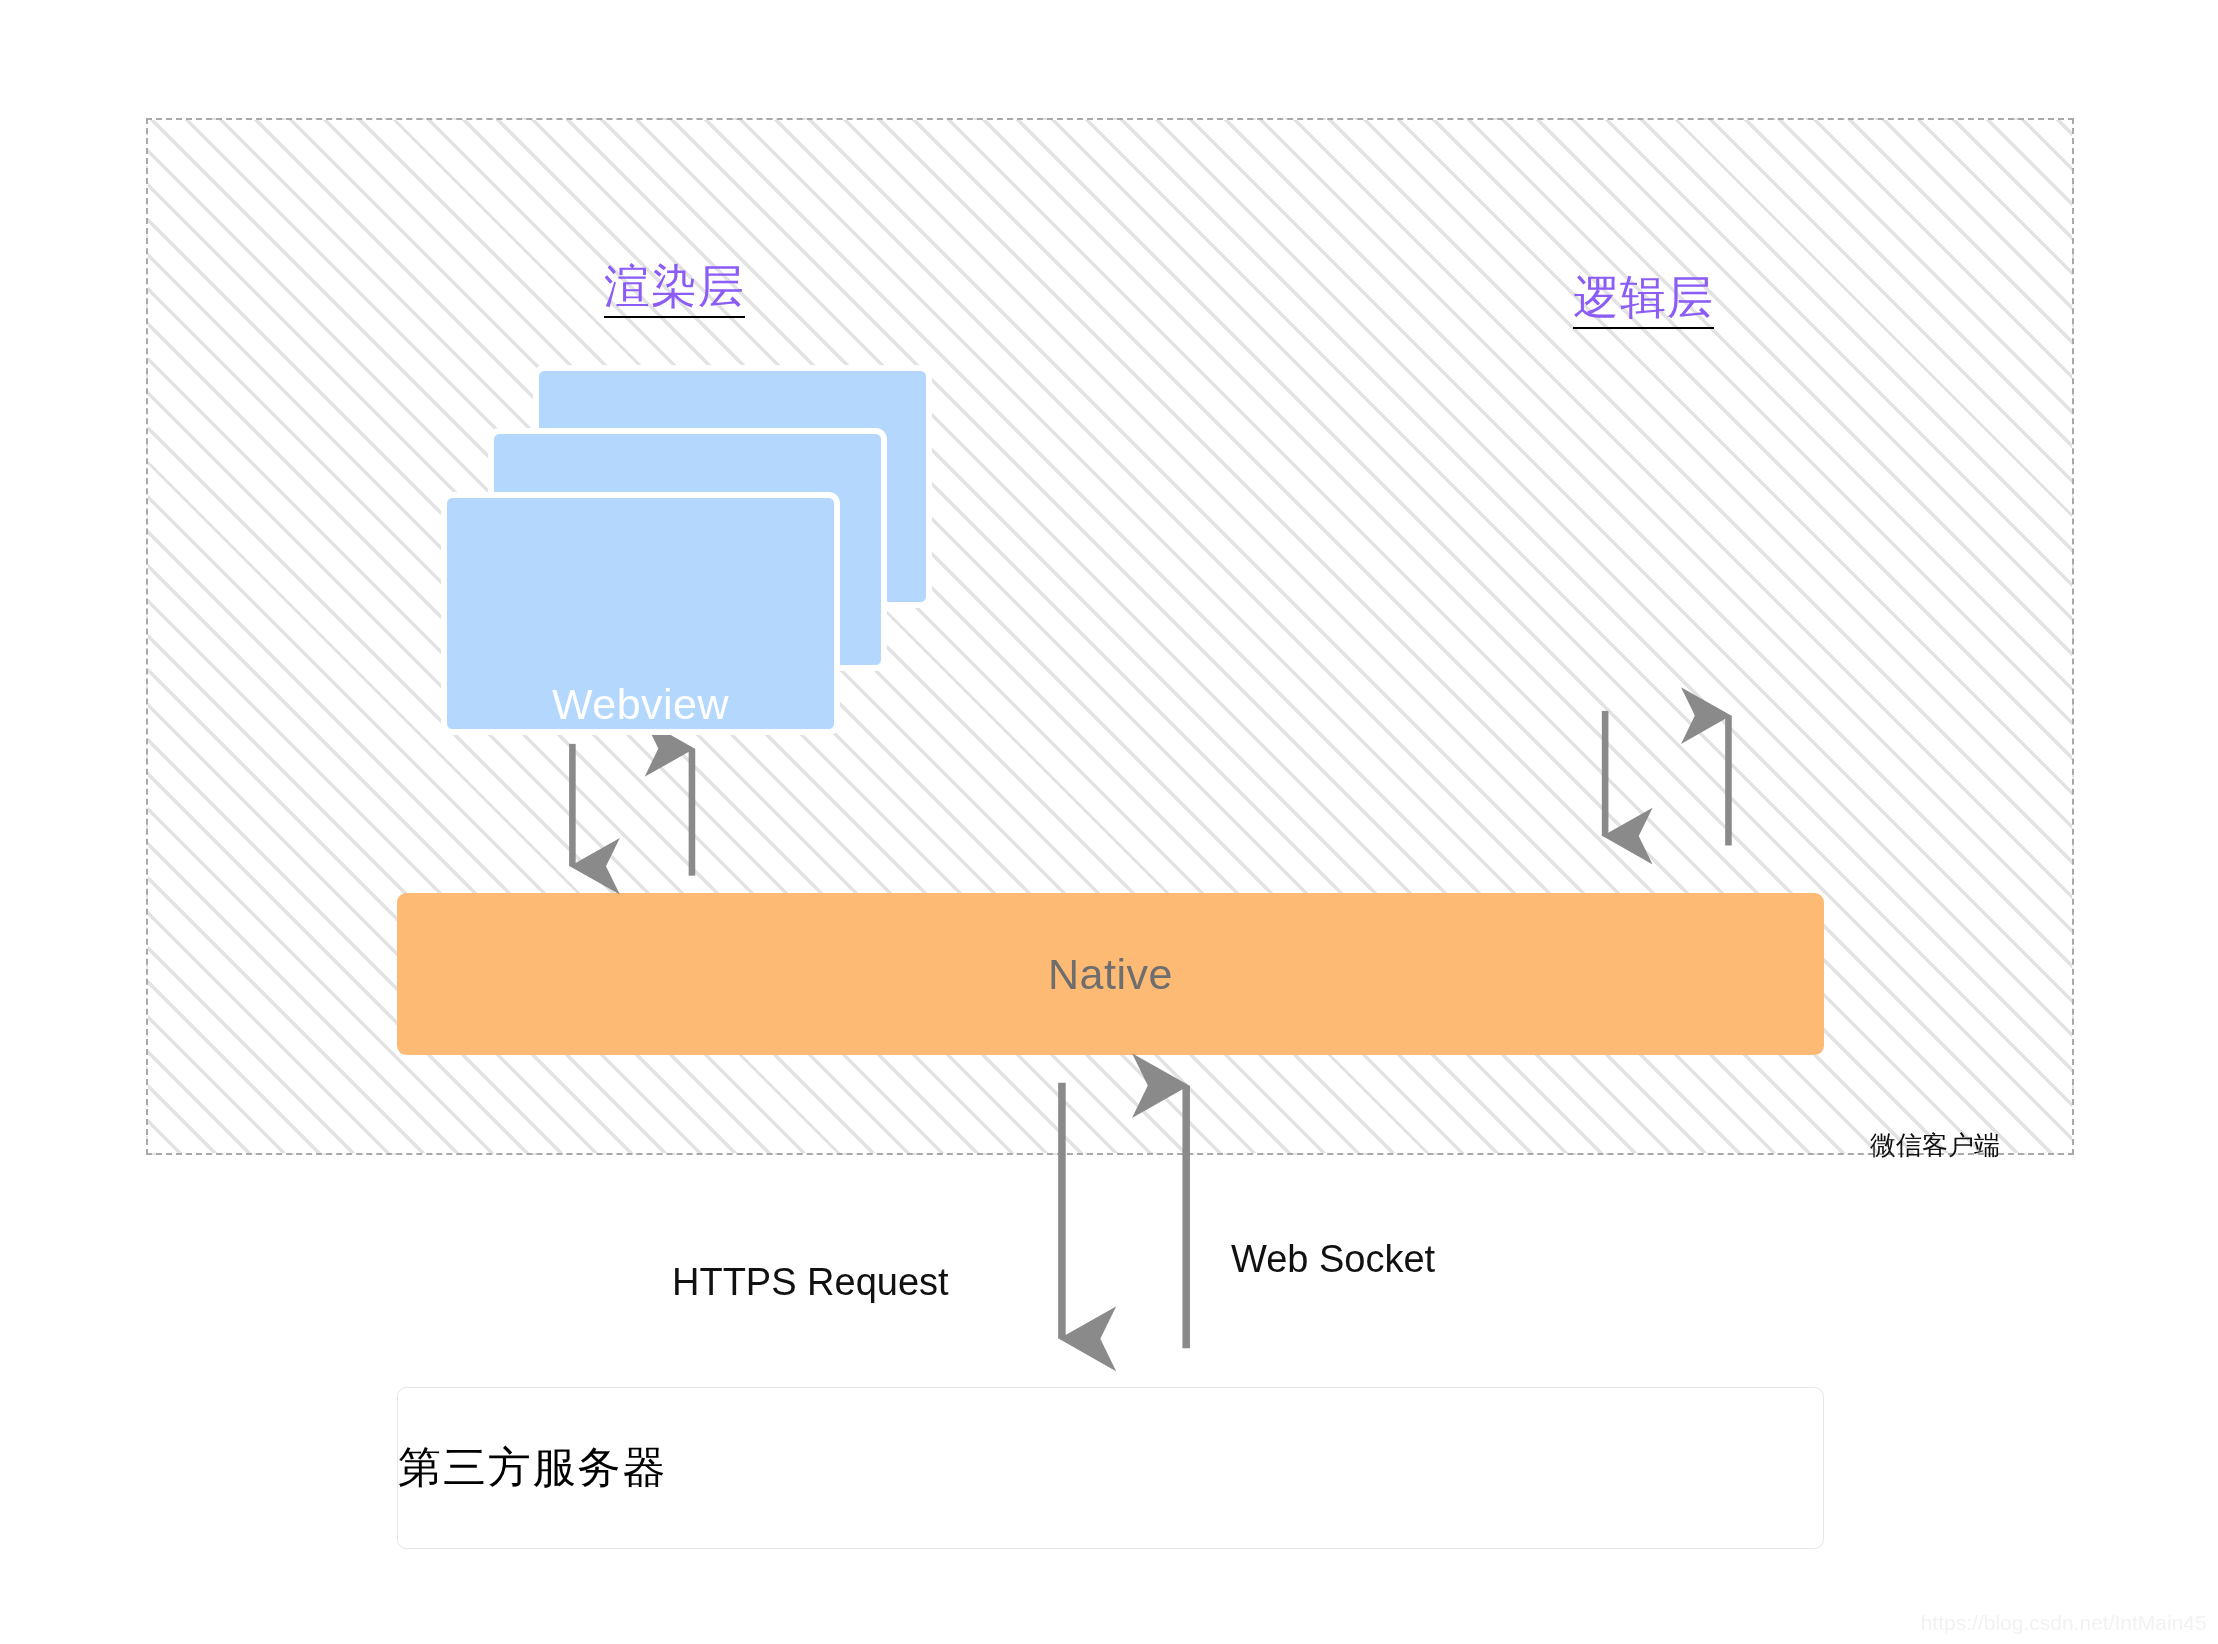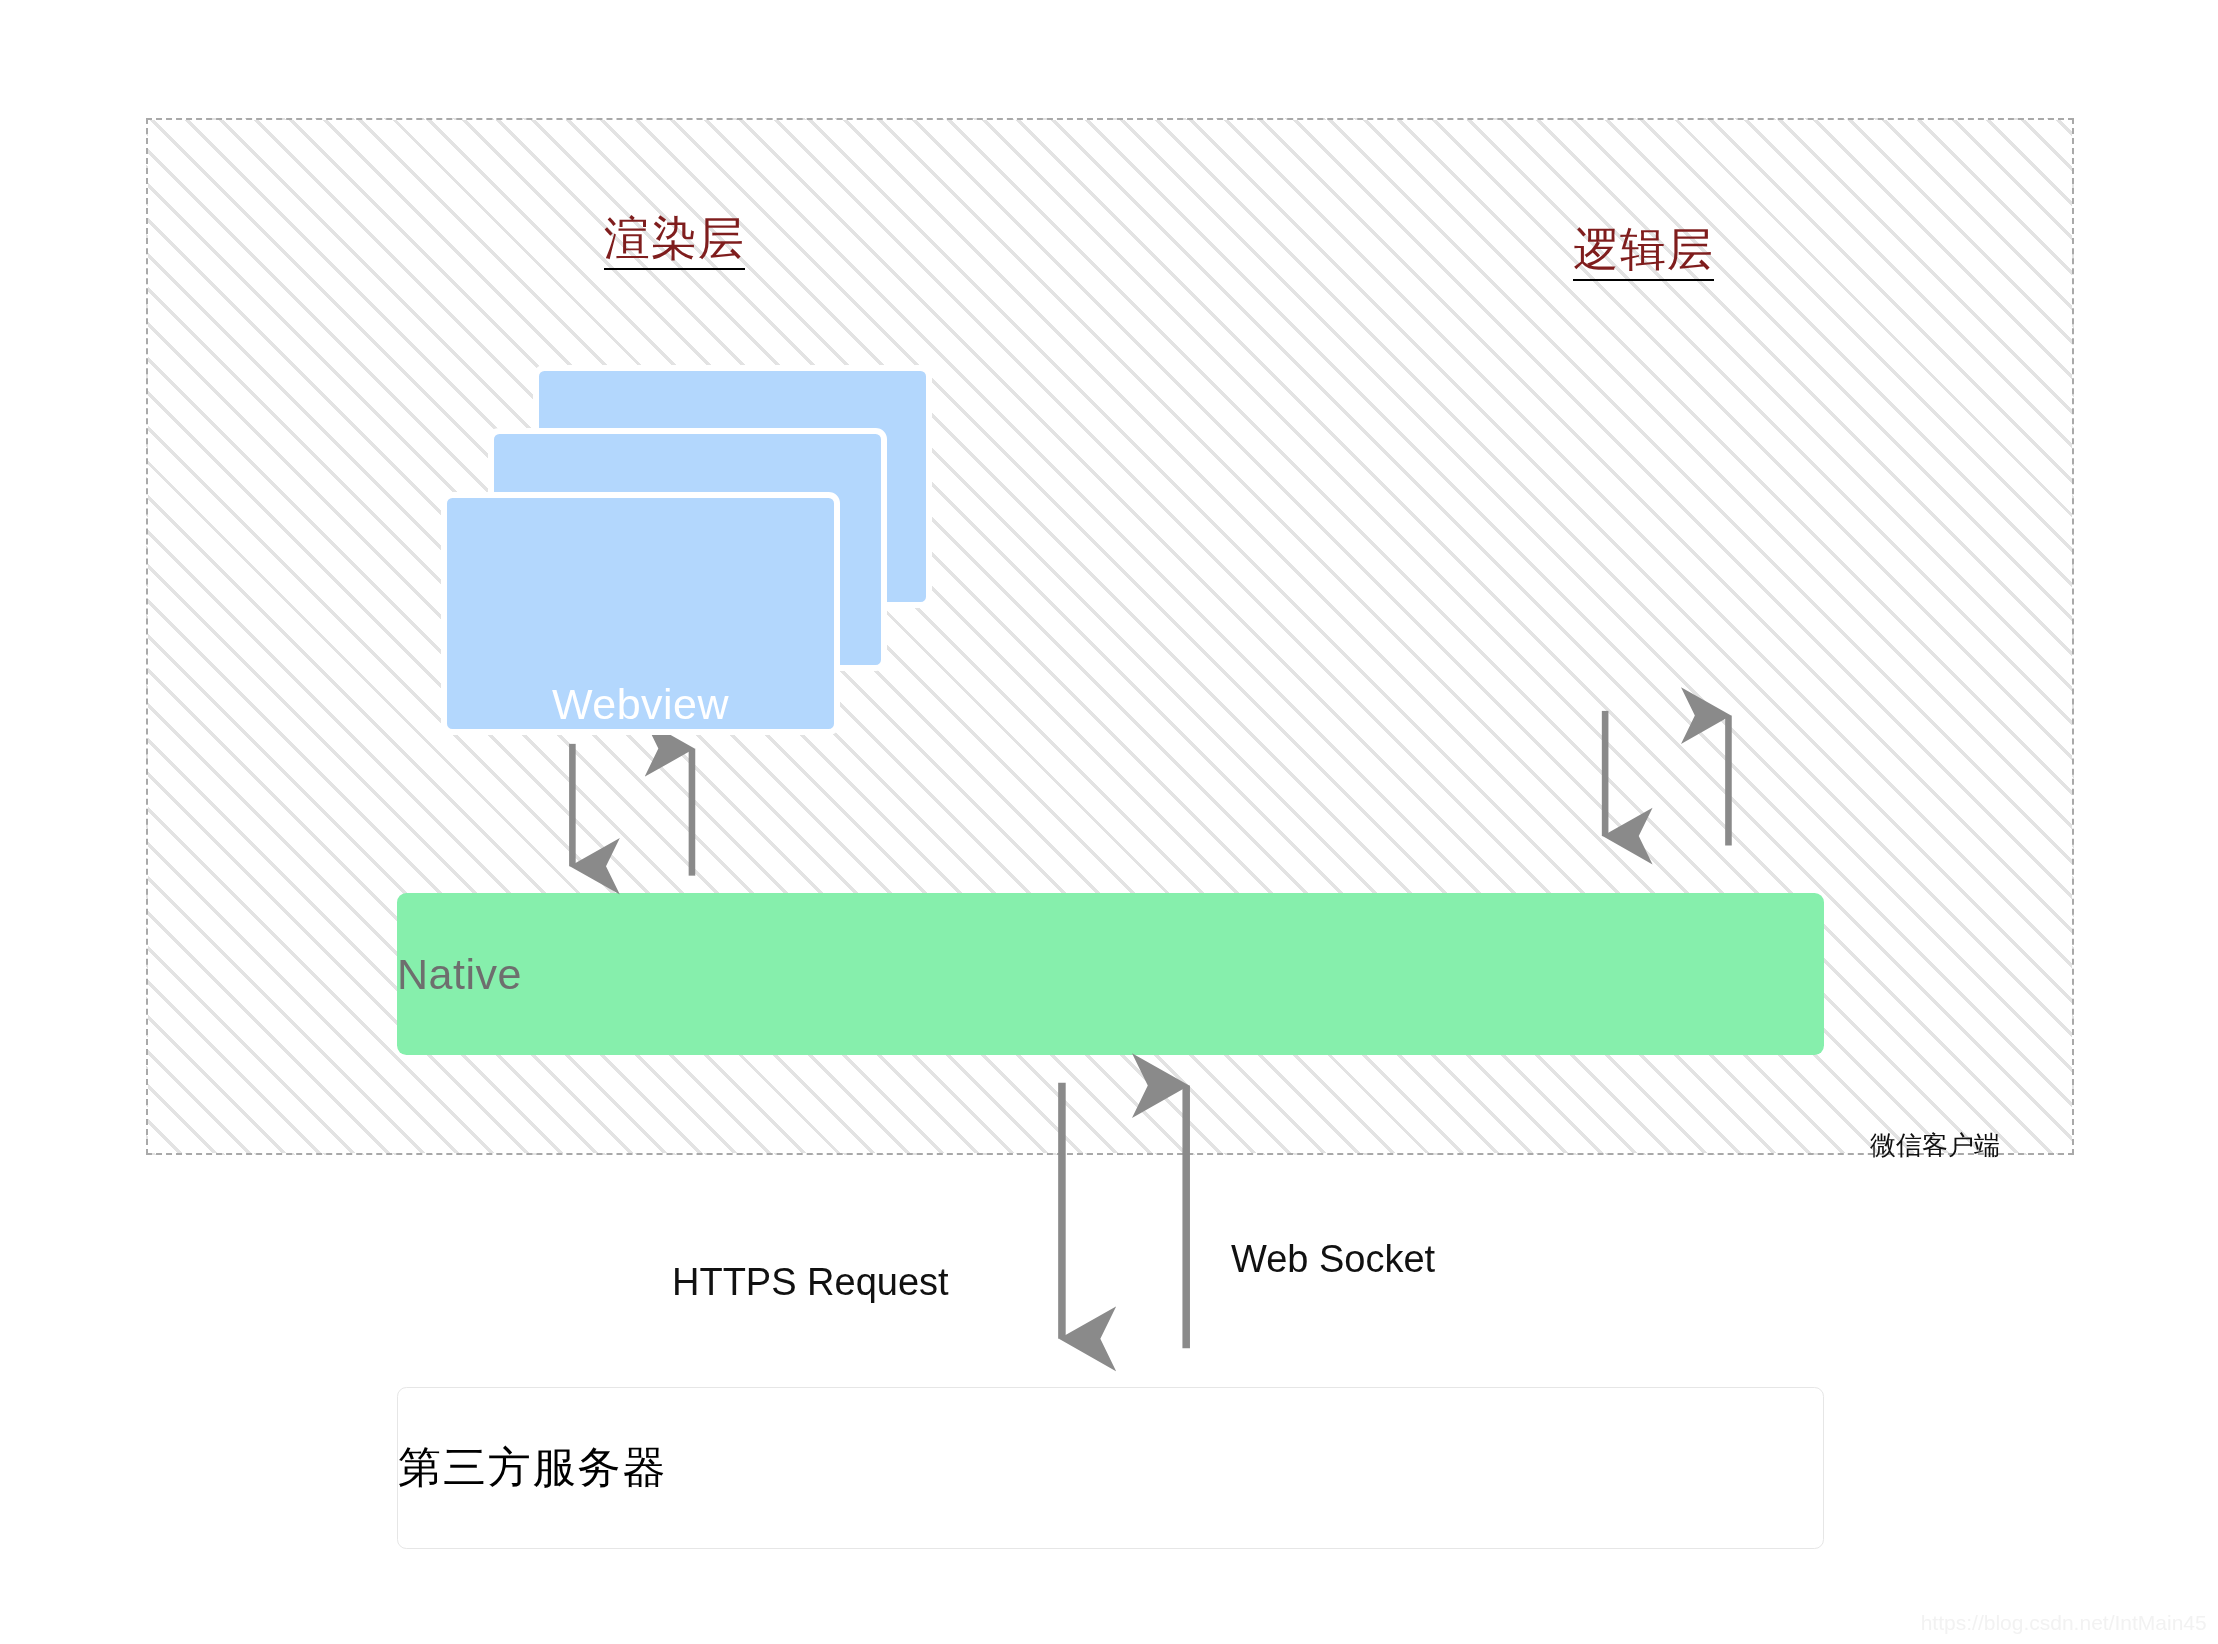--- a/index.html
+++ b/index.html
@@ -34,26 +34,27 @@
       #ffffff 21px,
       #e3e3e3 21px,
       #e3e3e3 24.5px
     );
   }
 
   
   .layer-title {
     position: absolute;
     font-size: 46px;
-    color: #7f1d1d;
+    color: #8b5cf6;
     letter-spacing: 0.9px;
     white-space: nowrap;
     line-height: 1;
     padding-bottom: 6.6px;
     border-bottom: 2.8px solid #000000;
+    margin-top: 48px;
   }
   #title-render { left: 604px; top: 215px; }
   #title-logic  { left: 1573px; top: 226px; }
 
   
   .webview-card {
     position: absolute;
     background: #b3d7fd;
     border: 6.6px solid #ffffff;
     border-radius: 11.3px;
@@ -111,24 +112,25 @@
     white-space: nowrap;
   }
 
   
   #native-bar {
     position: absolute;
     left: 397px;
     top: 893px;
     width: 1427px;
     height: 162px;
-    background: #86efac;
+    background: #fdba74;
     border-radius: 9.4px;
     display: flex;
     align-items: center;
+    justify-content: center;
     box-sizing: border-box;
   }
   #native-label {
     font-size: 43px;
     color: #6e6e6e;
     letter-spacing: 0.5px;
     white-space: nowrap;
   }
 
   

